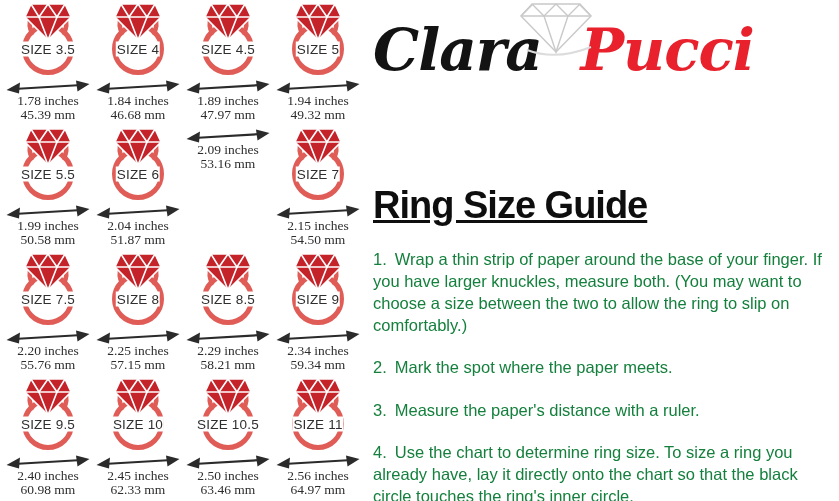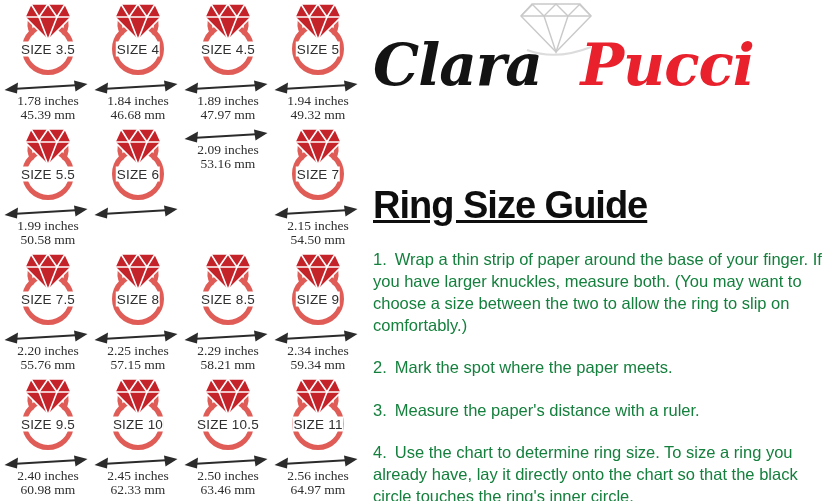--- a/index.html
+++ b/index.html
@@ -15,21 +15,21 @@
 
   
   .grid {
     position: absolute; left: 3px; top: 2px;
     display: grid;
     grid-template-columns: repeat(4, 90px);
     grid-auto-rows: 125px;
   }
   .cell {
     width: 90px; height: 125px;
-    display: flex; flex-direction: column; 
+    display: flex; flex-direction: column; align-items: center;
   }
   .ring-wrap { position: relative; width: 90px; height: 76px; }
   .ring-svg { display: block; width: 90px; height: 76px; }
   .size-label {
     position: absolute; left: 50%; top: 47px;
     transform: translate(-50%, -50%);
     background: #ffffff;
     padding: 0 1px;
     font-size: 13.5px;
     color: #2f2f2f;
@@ -41,21 +41,21 @@
     margin-top: 0;
     text-align: center;
     font-size: 13.5px;
     line-height: 14px;
     color: #2d2d2d;
     font-family: Liberation Serif, serif;
   }
 
   
   .right { position: absolute; left: 373px; top: 0; width: 462px; }
-  .logo { position: relative; height: 104px; padding-top: 31px; white-space: nowrap; }
+  .logo { position: relative; height: 104px; padding-top: 16px; white-space: nowrap; }
   .brand-first, .brand-second {
     font-family: "DejaVu Serif", serif;
     font-style: italic;
     font-weight: 600;
     font-size: 58px;
     letter-spacing: -1px;
   }
   .brand-first { color: #131313; }
   .brand-second { color: #e8212d; margin-left: 34px; }
   .diamond-svg { position: absolute; left: 138px; top: 0; width: 92px; height: 58px; }
@@ -186,20 +186,24 @@
     <div class="cell">
       <div class="ring-wrap">
         <svg class="ring-svg" viewBox="0 0 90 76">
           <use href="#ring-symbol"></use>
         </svg>
         <span class="size-label">SIZE 6</span>
       </div>
       <svg class="arrow-svg" viewBox="0 0 86 15">
         <use href="#arrow-symbol"></use>
       </svg>
+      <div class="meas">
+        <div>2.04 inches</div>
+        <div>51.87 mm</div>
+      </div>
     </div>
 
     <div class="cell">
       <svg class="arrow-svg" viewBox="0 0 86 15">
         <use href="#arrow-symbol"></use>
       </svg>
       <div class="meas">
         <div>2.09 inches</div>
         <div>53.16 mm</div>
       </div>

